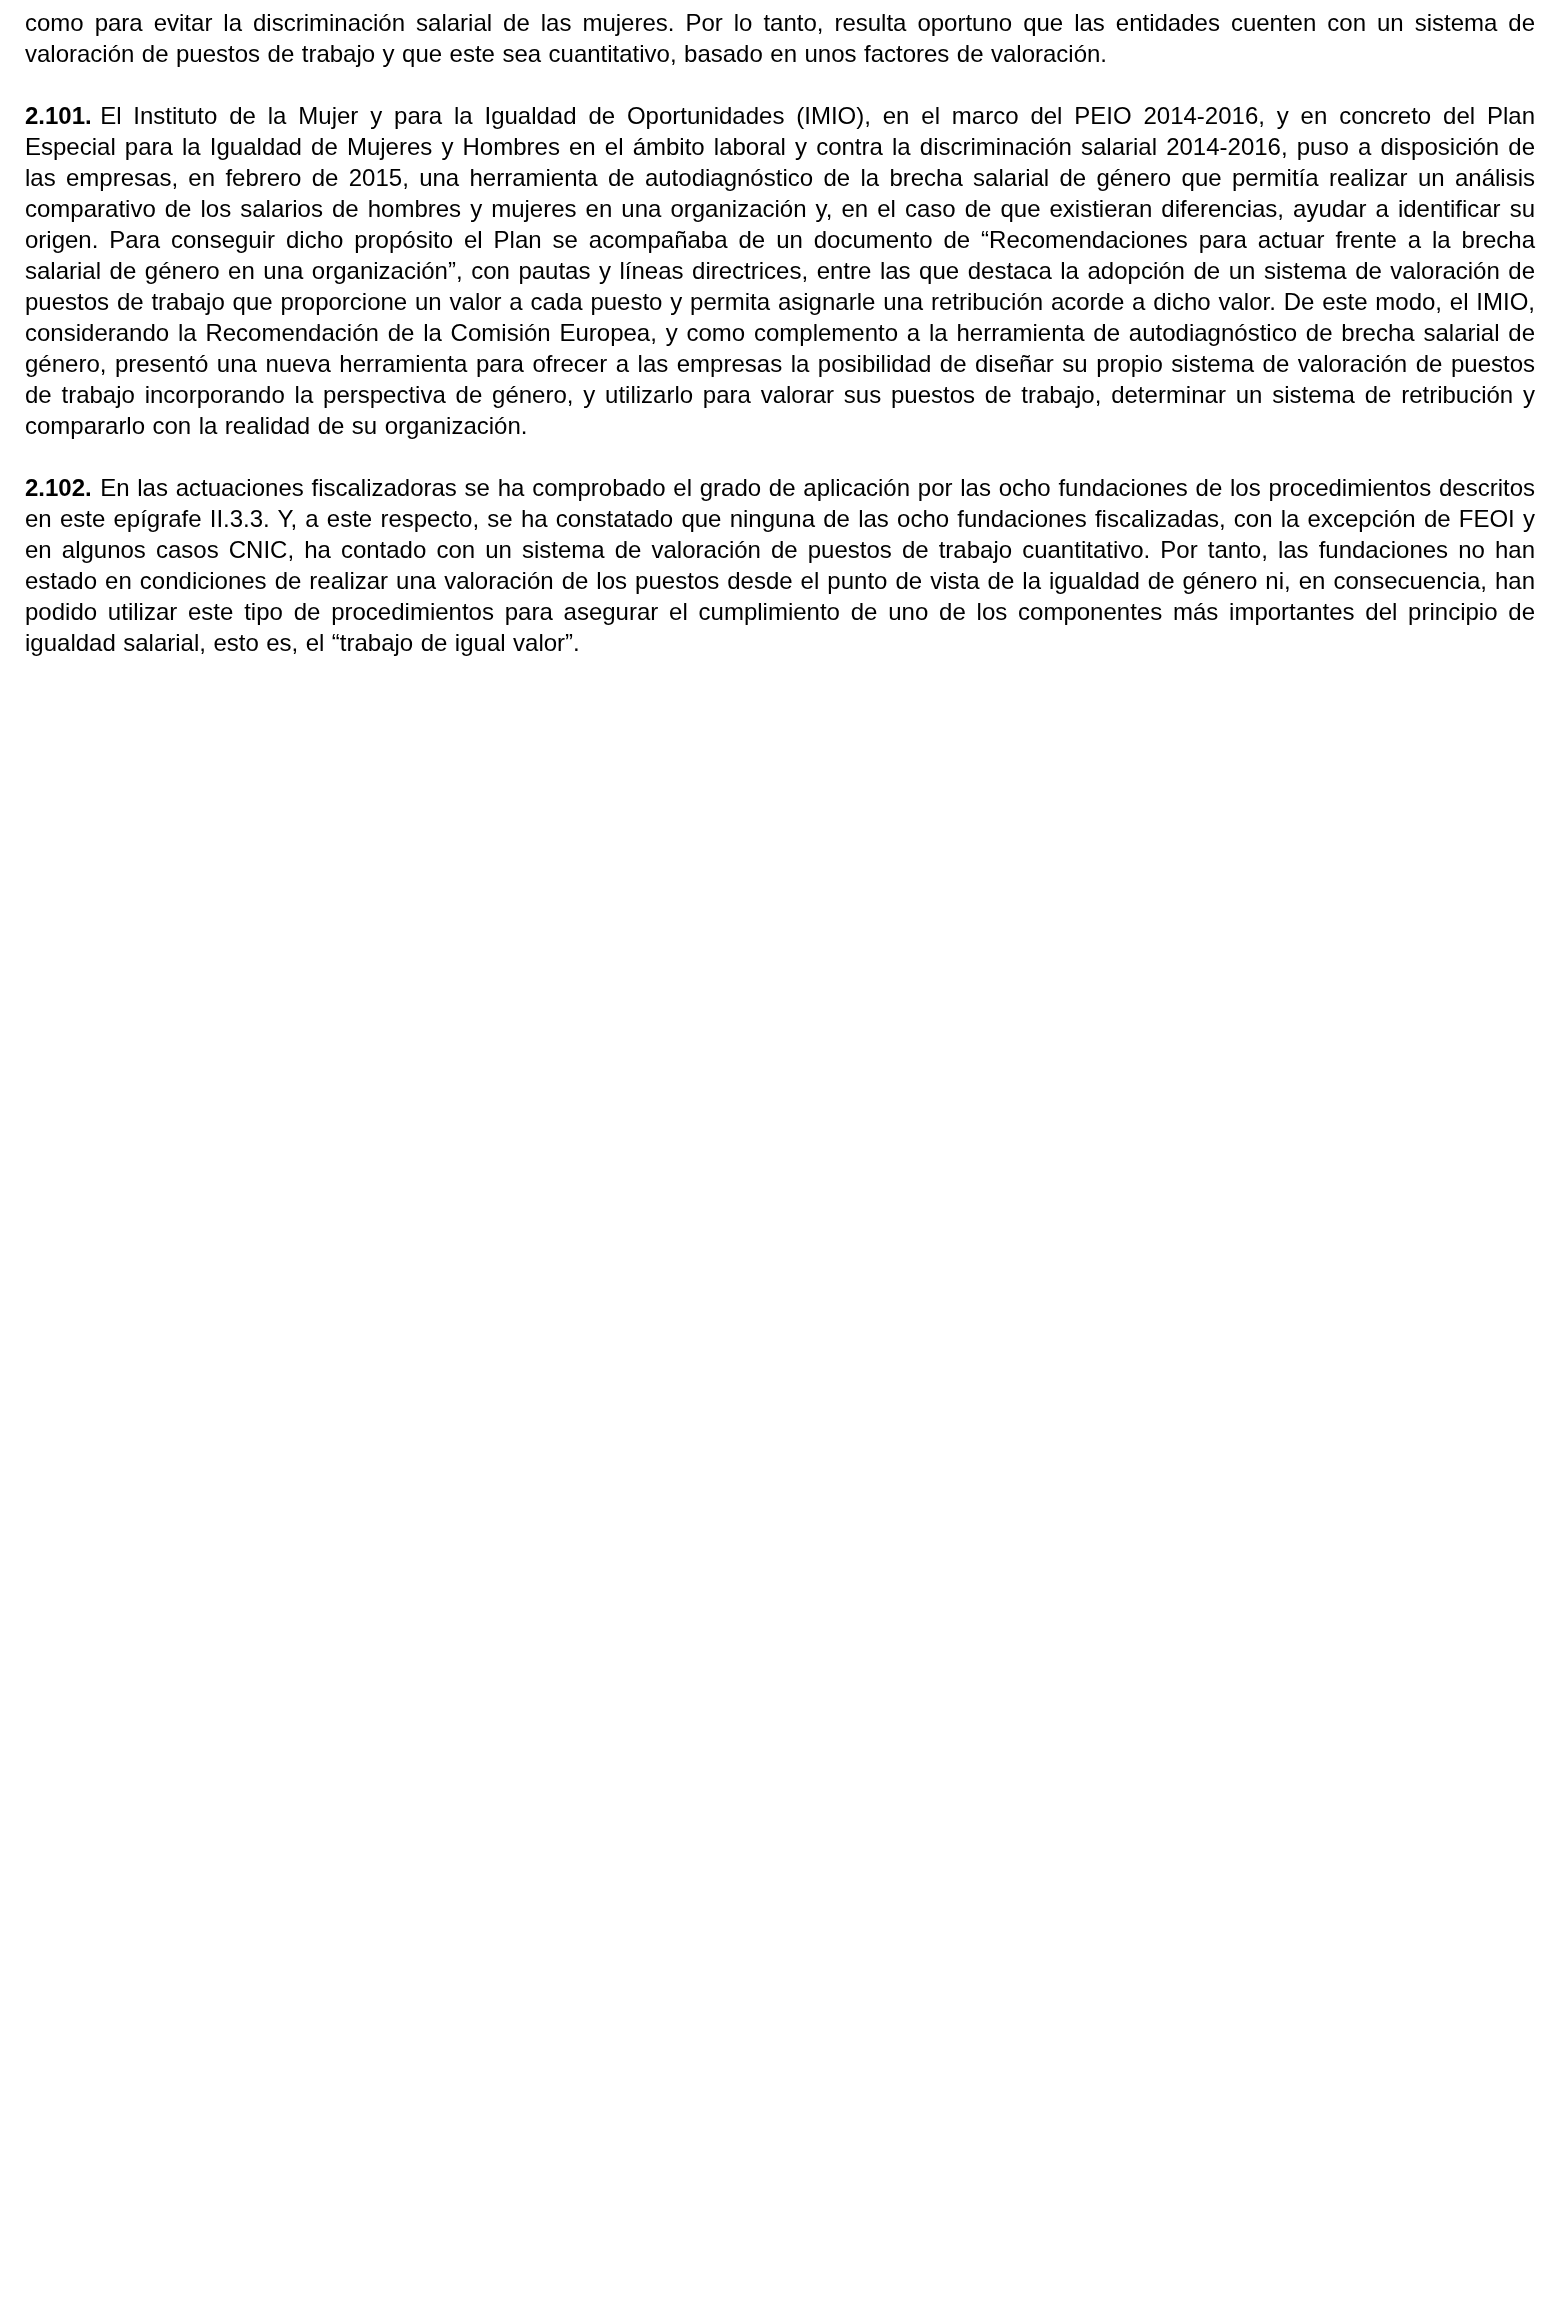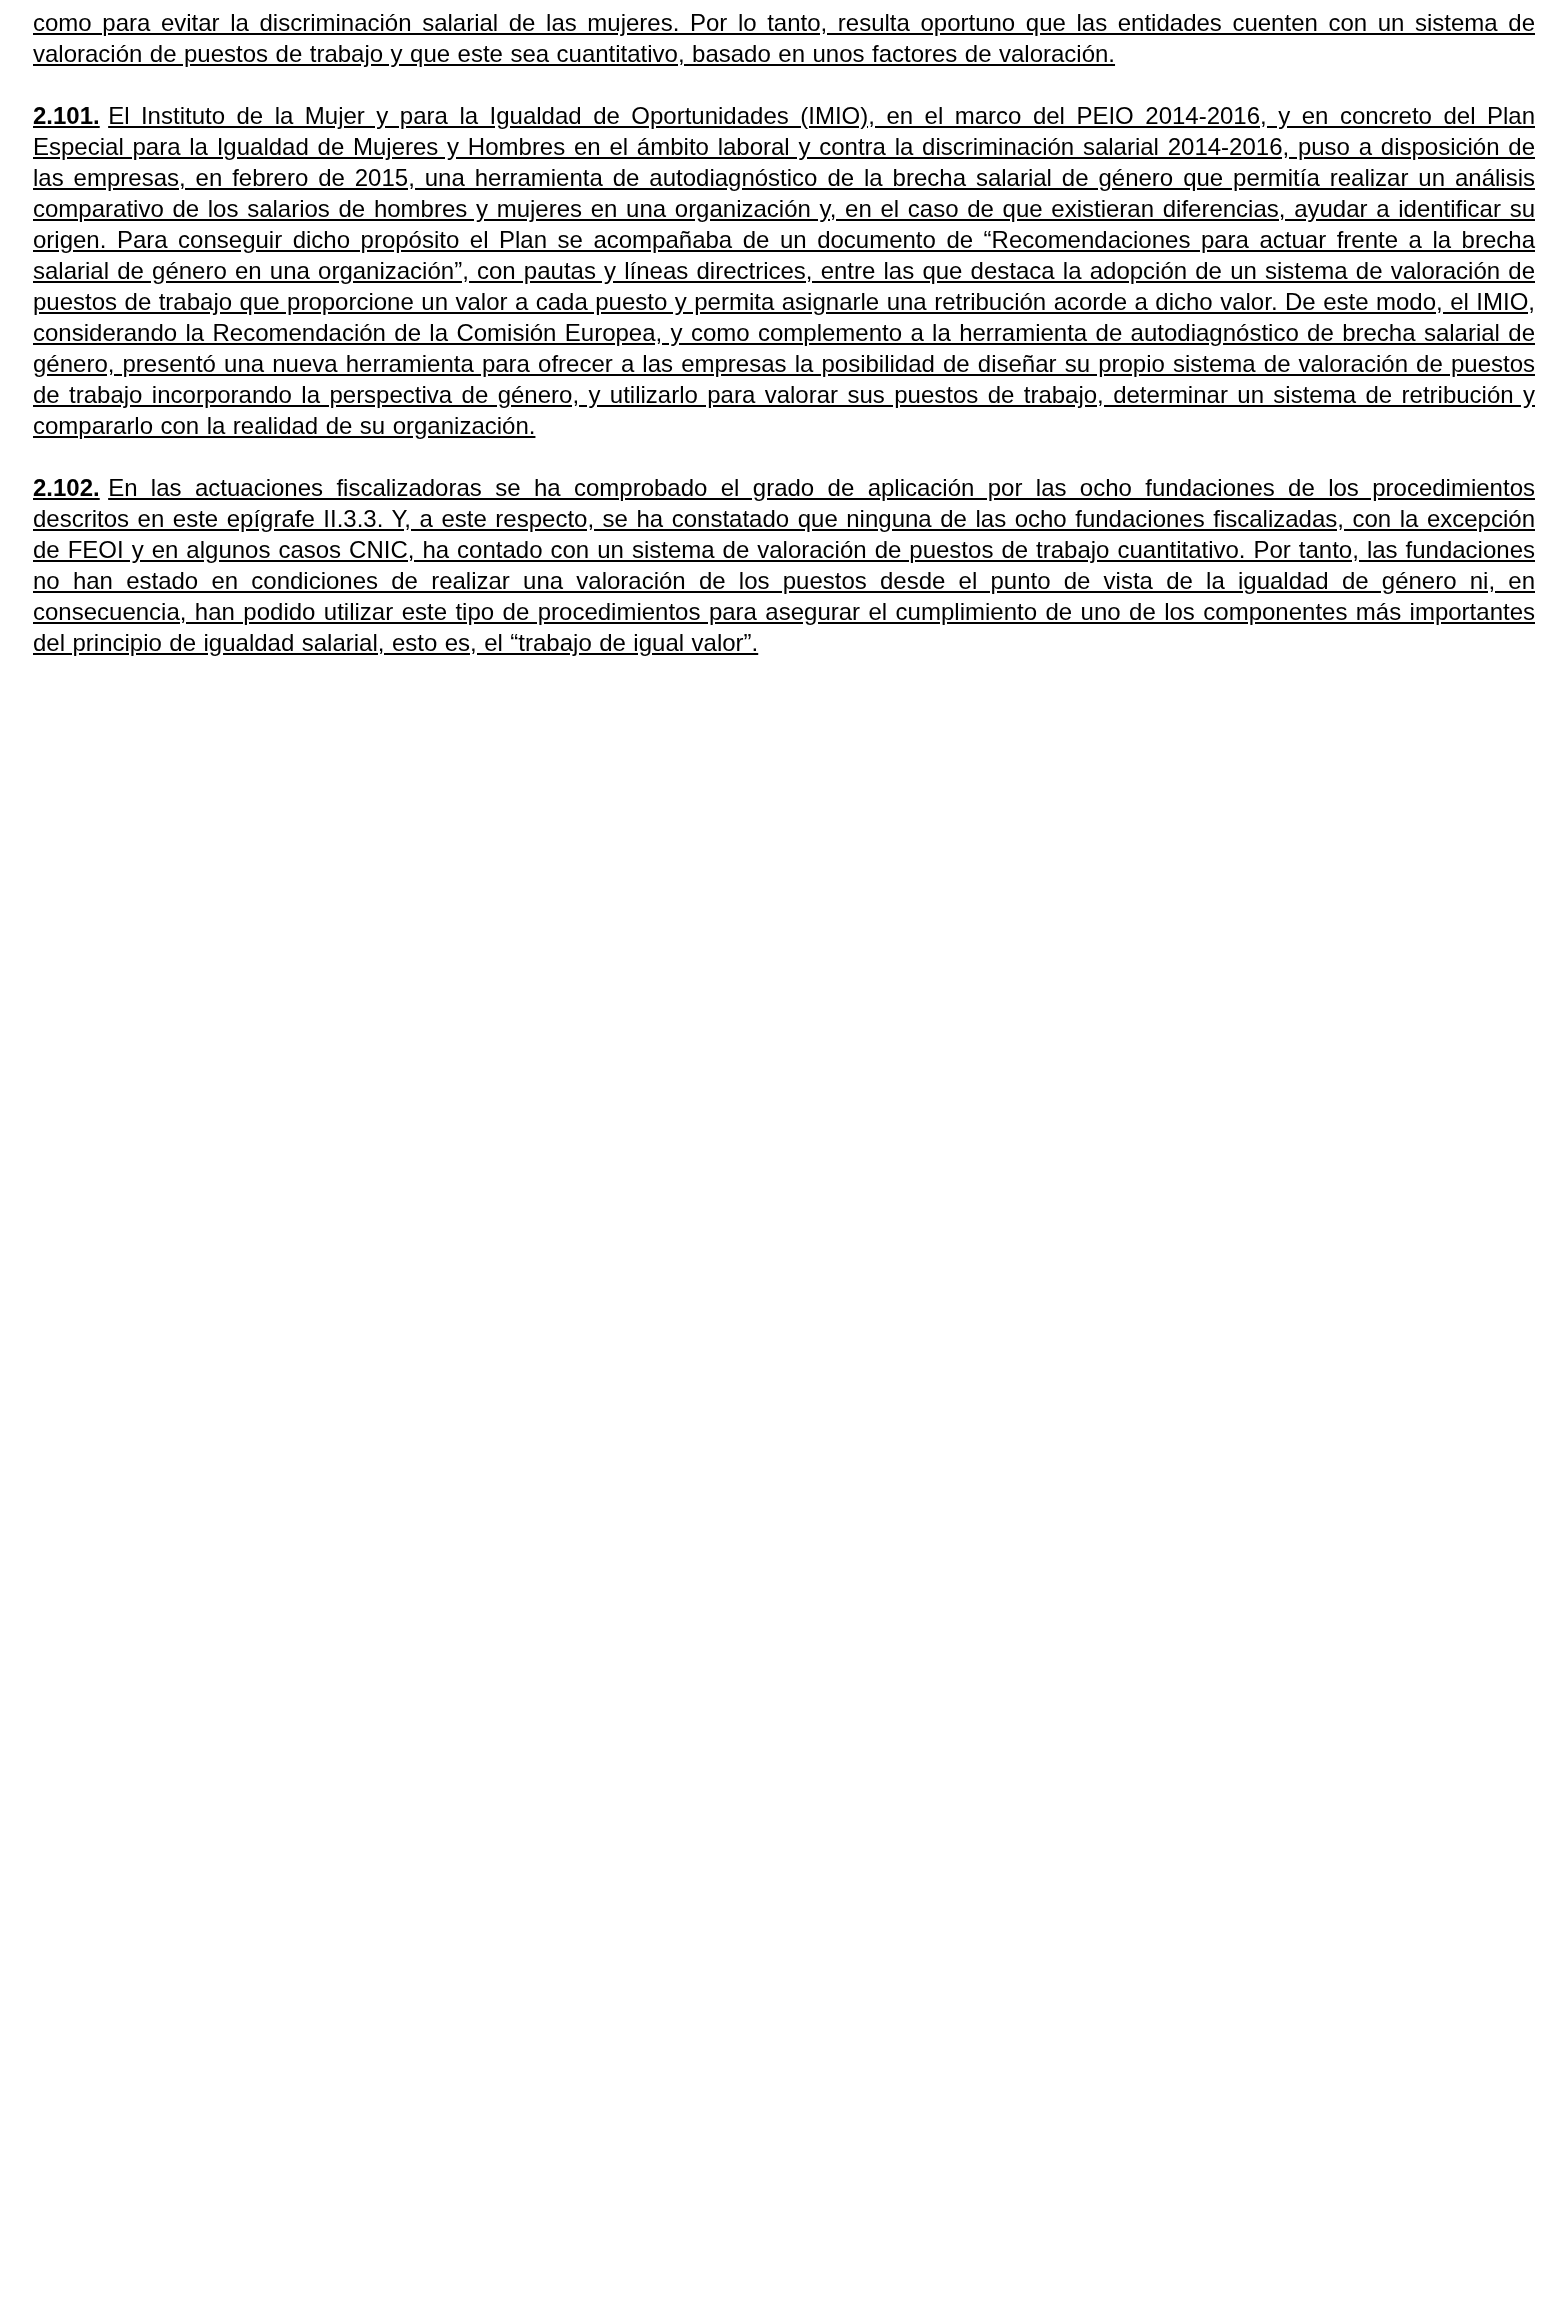--- a/index.html
+++ b/index.html
@@ -18,23 +18,22 @@
     box-sizing: border-box;
     width: 1560px;
     height: 2319px;
     padding: 6.7px 25px 0 25px;
     background: #ffffff;
   }
   .para {
     font-size: 24px;
     line-height: 31px;
     text-align: justify;
-    margin: 0 0 31px 8px;
+    margin: 0 0 31px 0;
     word-spacing: 0.8px;
-    text-decoration: underline;
   }
   .para-number {
     font-weight: bold;
     margin-right: 8.4px;
   }
 </style>
 </head>
 <body>
 
 <div class="page">

